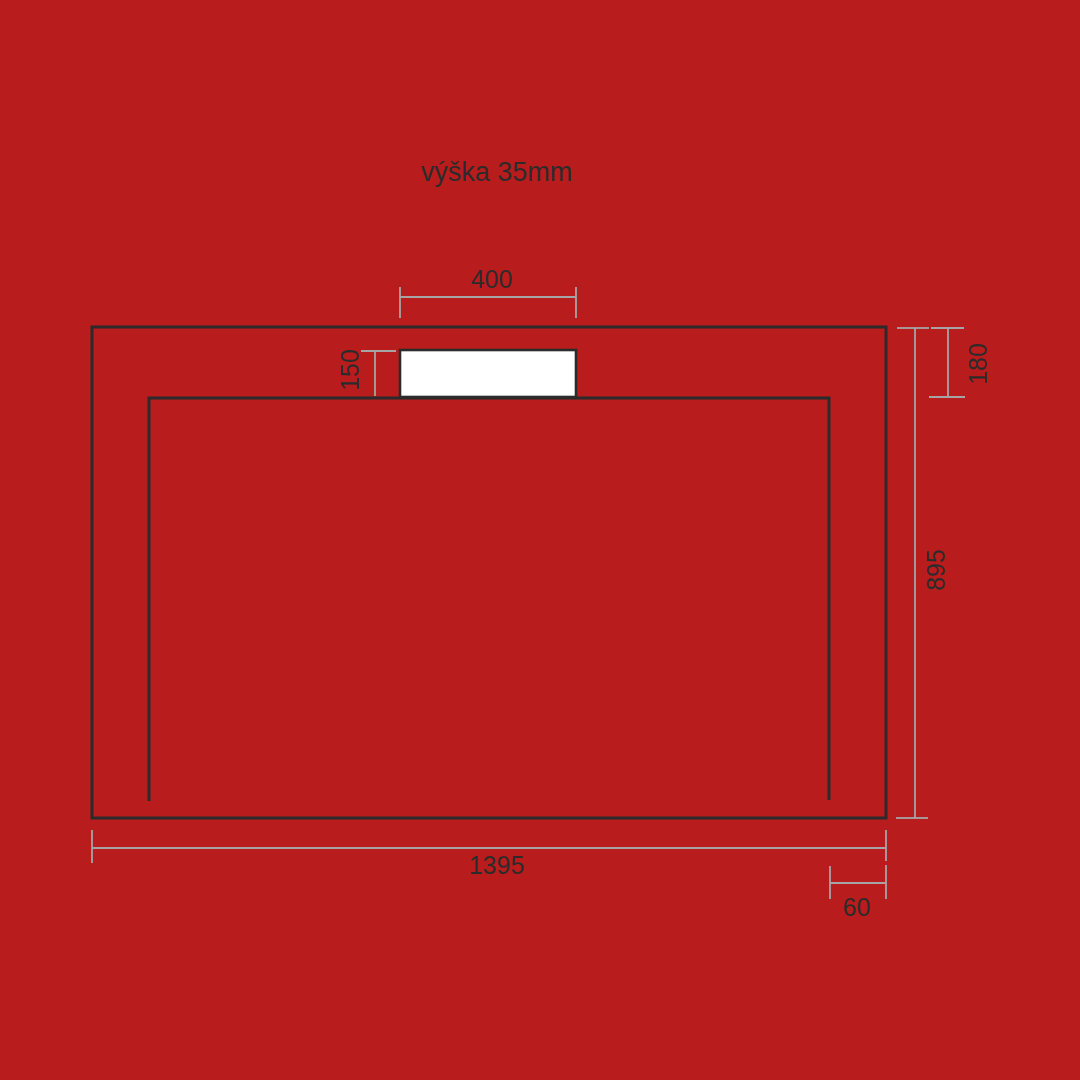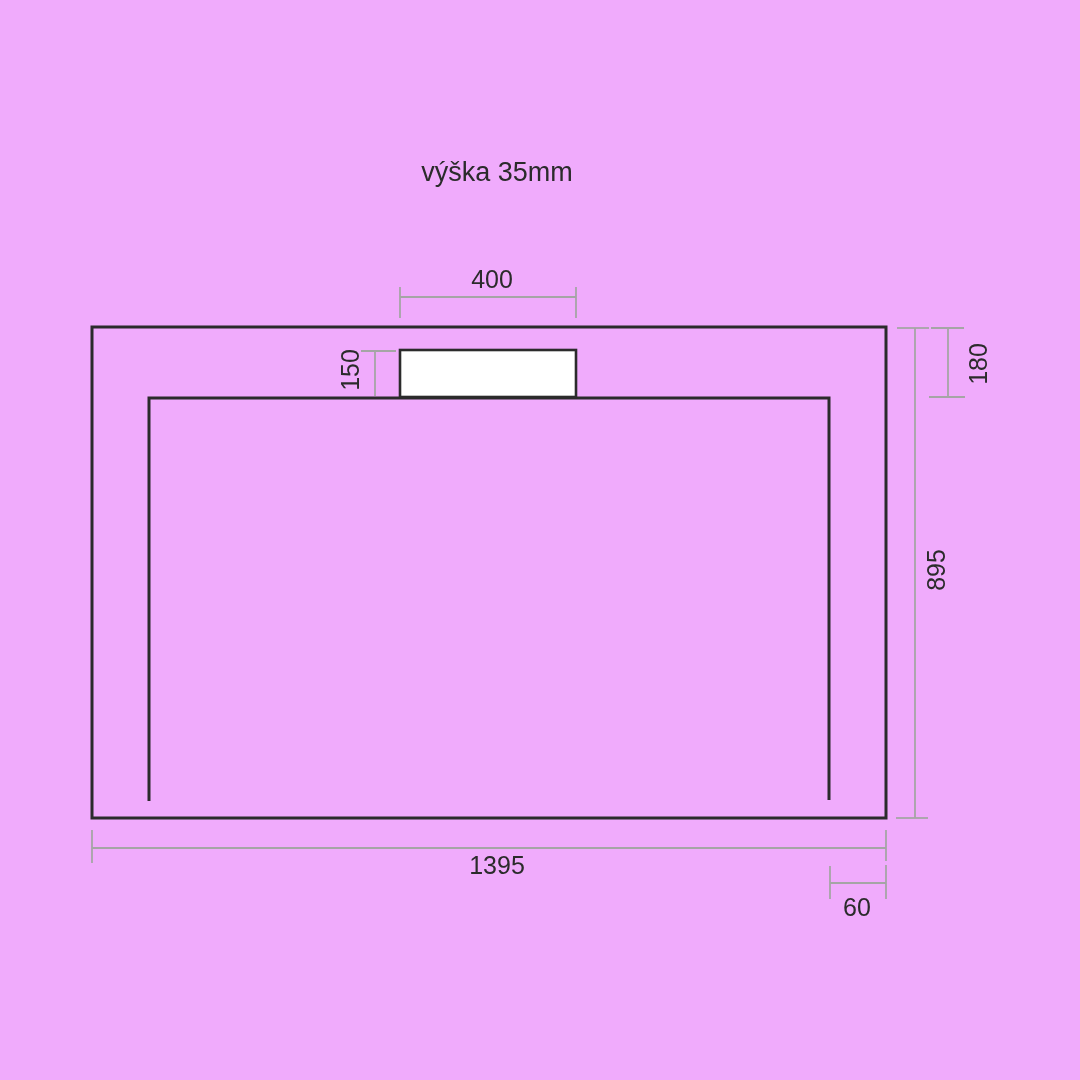--- a/index.html
+++ b/index.html
@@ -4,21 +4,21 @@
 <style>
   html, body {
     margin: 0;
     padding: 0;
     background: #ffffff;
   }
   .canvas {
     position: relative;
     width: 1080px;
     height: 1080px;
-    background: #f0abfc;
+    background: #b91c1c;
     overflow: hidden;
     font-family: "Liberation Sans", sans-serif;
   }
   svg { display: block; }
   .outline {
     fill: none;
     stroke: #2b2b2b;
     stroke-width: 3;
     stroke-linejoin: miter;
     stroke-linecap: butt;

